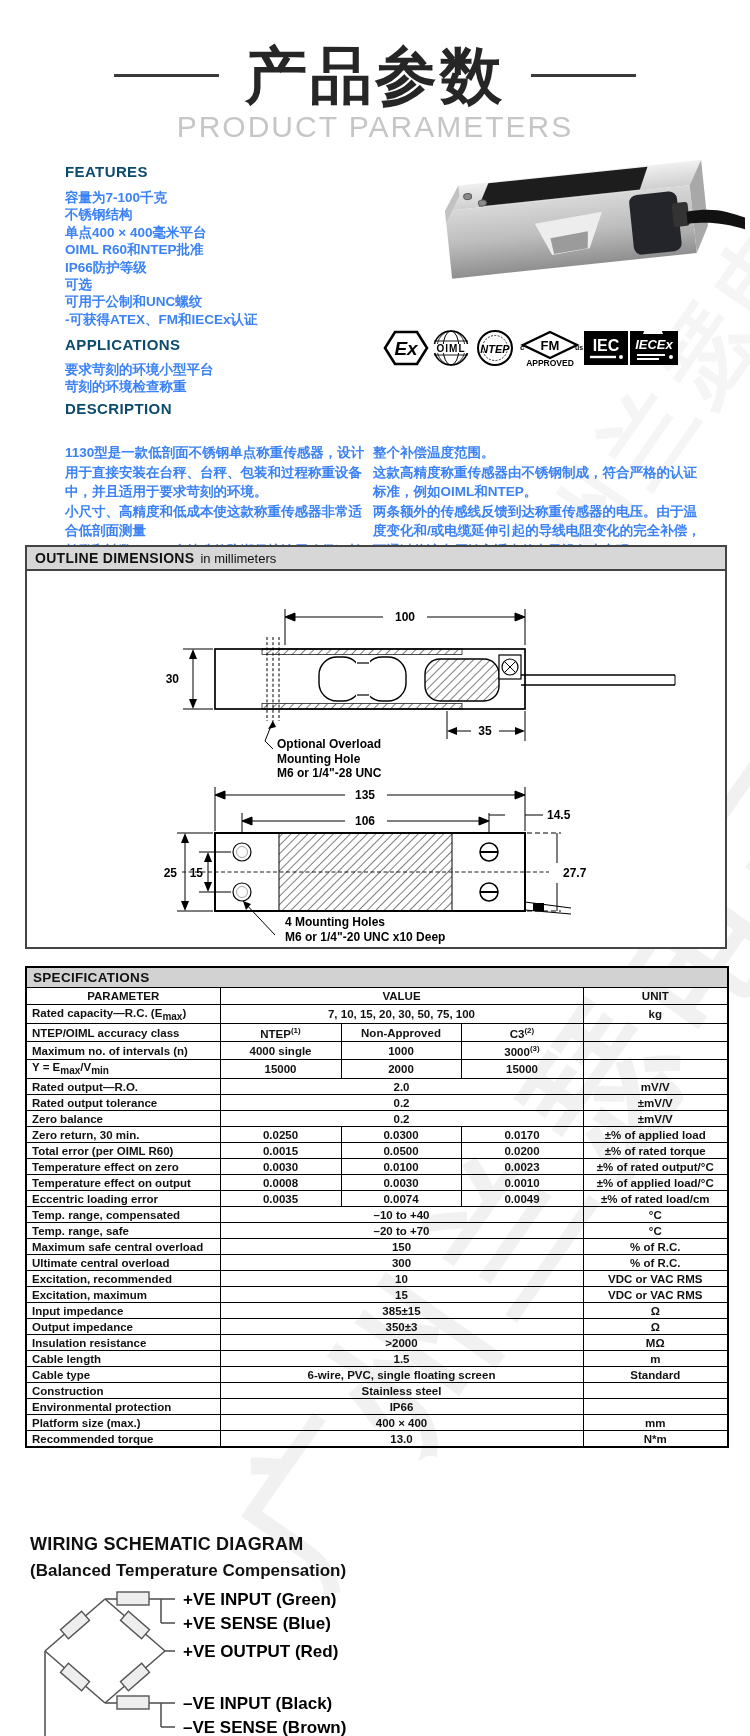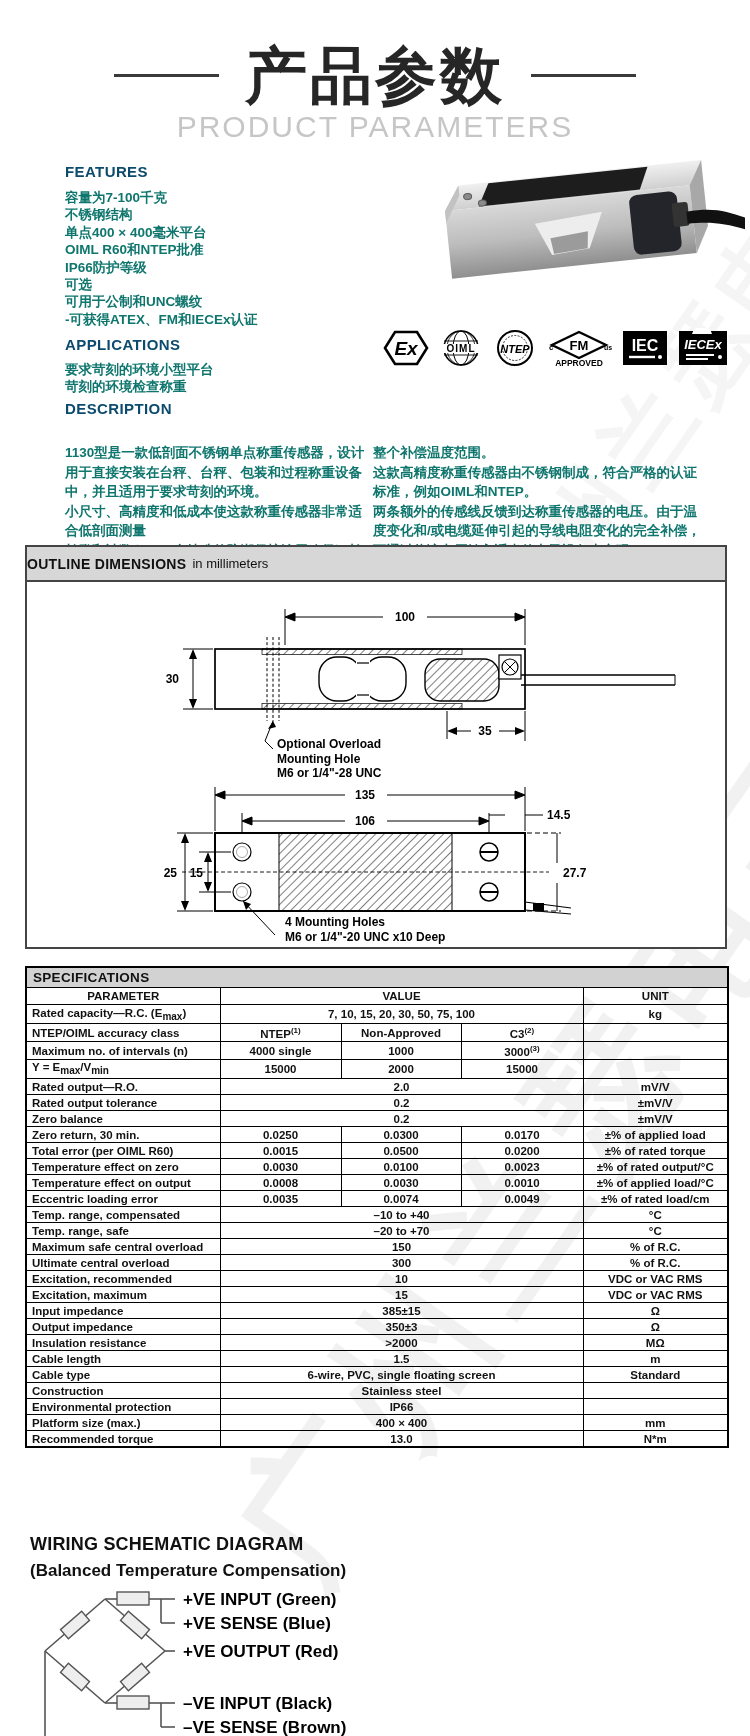--- a/index.html
+++ b/index.html
@@ -19,42 +19,42 @@
 
   
   .header { position:absolute; top:34px; left:0; width:750px; text-align:center; z-index:2; }
   .title-row { display:flex; align-items:center; justify-content:center; gap:26px; }
   .title-dash { width:105px; height:3px; background:#3a3a3a; }
   .page-title { font-size:62px; font-weight:900; color:#262626; letter-spacing:3px; line-height:1.35; }
   .page-subtitle { font-size:30px; color:#c6c6c6; letter-spacing:2px; margin-top:-8px; font-weight:500; }
 
   
   .sec-head { font-size:15px; font-weight:bold; color:#0c4a6e; letter-spacing:0.4px; }
-  .cn-line { font-size:13.5px; font-weight:bold; line-height:17.4px; color:#0f766e; }
+  .cn-line { font-size:13.5px; font-weight:bold; line-height:17.4px; color:#3b82f6; }
   .features { position:absolute; left:65px; top:163px; width:330px; z-index:2; }
   .features .list { margin-top:9px; }
   .applications { position:absolute; left:65px; top:336px; width:330px; z-index:2; }
   .applications .list { margin-top:8px; }
   .description { position:absolute; left:65px; top:400px; width:665px; z-index:2; }
   .desc-cols { display:flex; margin-top:26px; }
   .desc-col { width:308px; }
   .desc-col .cn-line { font-size:13.5px; line-height:19.5px; }
 
   
   .photo { position:absolute; left:415px; top:143px; width:330px; height:160px; z-index:1; }
 
   
   .logos { position:absolute; left:383px; top:327px; width:345px; height:42px;
-           display:flex; align-items:center; justify-content:space-between; z-index:2; }
+           display:flex; align-items:center; justify-content:flex-start; z-index:2; }
 
   
   .outline-box { position:absolute; left:25px; top:545px; width:702px; height:404px;
                  border:2px solid #444; background:#fff; z-index:2; }
-  .outline-title { height:35px; background:#d7d7d7; border-bottom:2px solid #444;
-                   display:flex; align-items:center; padding-left:0; gap:6px; }
+  .outline-title { height:24px; background:#d7d7d7; border-bottom:2px solid #444;
+                   display:flex; align-items:center; padding-left:8px; gap:6px; }
   .outline-title b { font-size:14px; letter-spacing:0.3px; }
   .outline-title span { font-size:13px; }
   .outline-svg { position:absolute; left:0; top:24px; }
   .dim-note { position:absolute; font-size:12px; font-weight:bold; line-height:14.5px;
               white-space:pre-line; color:#000; }
   .note1 { left:250px; top:190px; }
   .note2 { left:258px; top:368px; }
 
   
   .spec { position:absolute; left:25px; top:966px; width:616px; z-index:2; }

